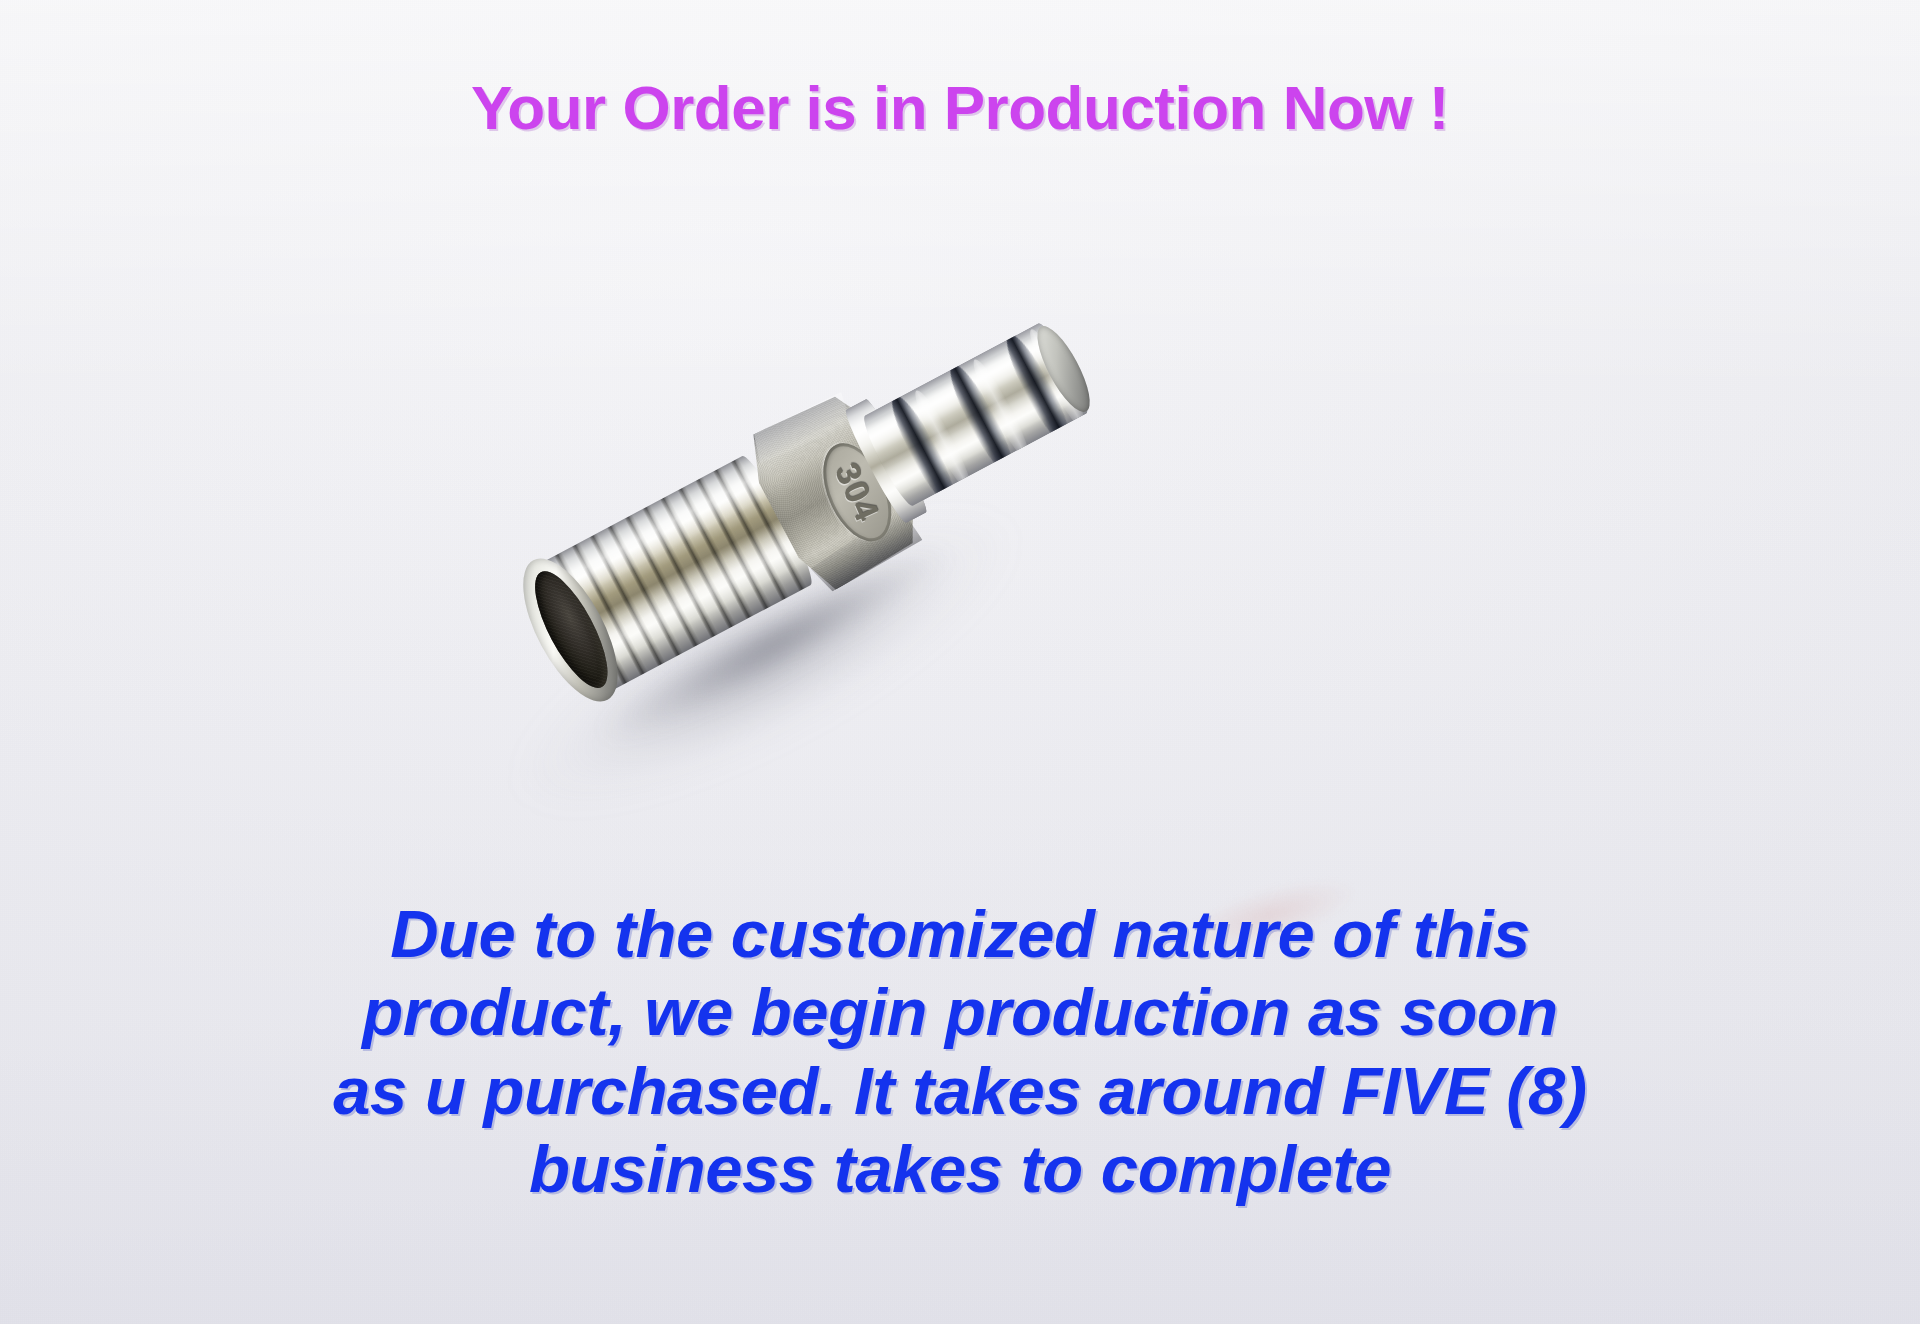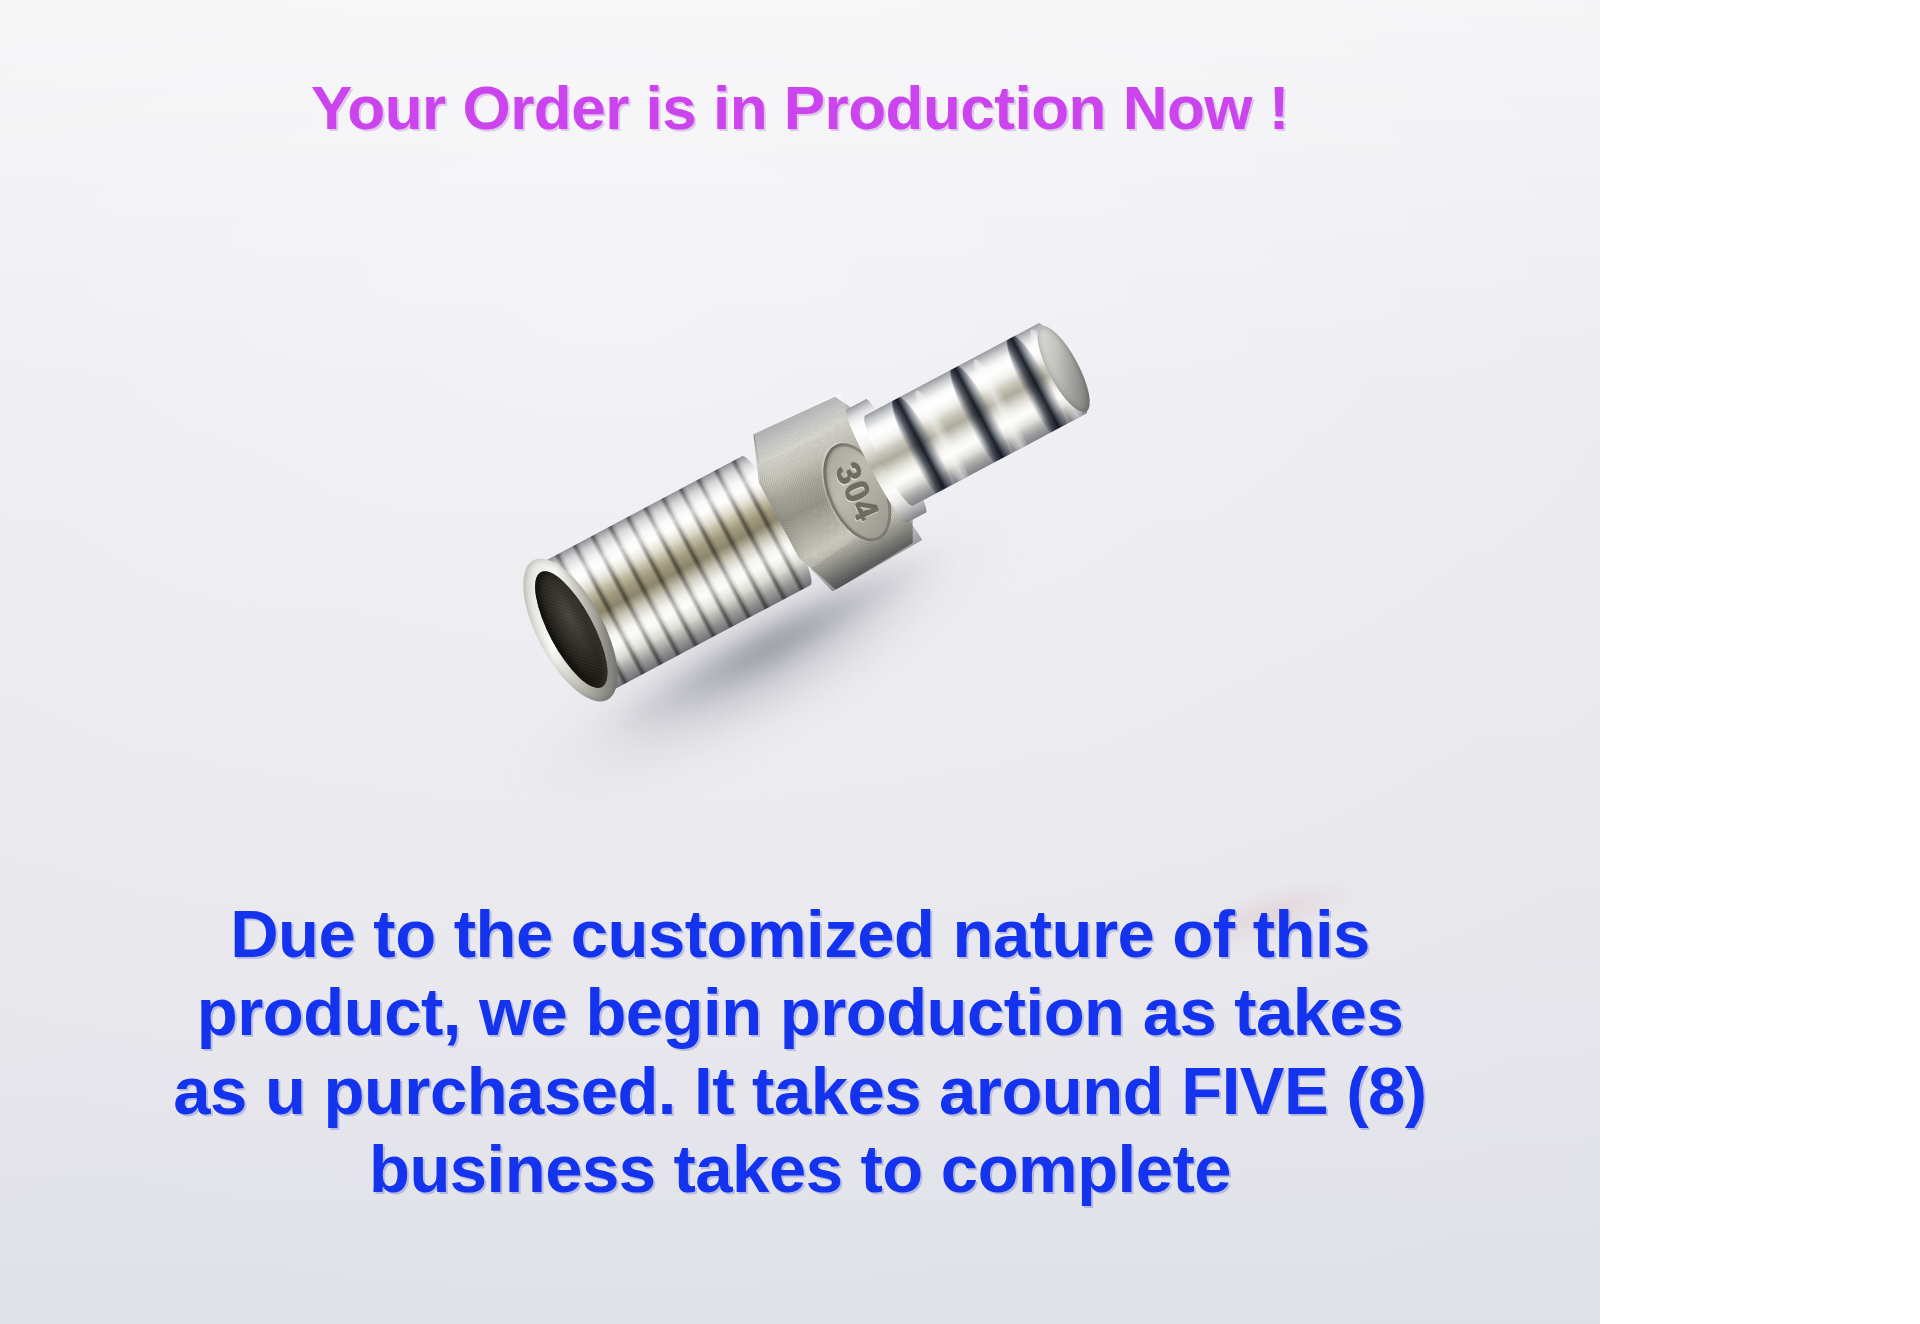--- a/index.html
+++ b/index.html
@@ -5,21 +5,21 @@
 <style>
   html, body {
     margin: 0;
     padding: 0;
     background: #ffffff;
   }
 
   
   .stage {
     position: relative;
-    width: 1600px;
+    width: 1920px;
     height: 1324px;
     overflow: hidden;
     font-family: "Liberation Sans", "DejaVu Sans", sans-serif;
     background: #ededf1;
   }
 
   
   .backdrop {
     position: absolute;
     inset: 0;
@@ -66,21 +66,21 @@
     top: 895px;
     width: 1560px;
     text-align: center;
     color: #1433ee;
     font-size: 67px;
     font-weight: bold;
     line-height: 1.17;
     letter-spacing: -0.5px;
     text-shadow: 2px 2px 0 rgba(25,40,180,0.22);
   }
-  .notice-line { display: block; white-space: nowrap; }
+  .notice-line { display: block; white-space: nowrap; font-style: italic; }
 
   
   .product {
     position: absolute;
     left: 455px;
     top: 285px;
     width: 700px;
     height: 470px;
   }
 
@@ -447,18 +447,18 @@
           <div class="groove g3"></div>
         </div>
         <div class="barb-cap"></div>
       </div>
 
     </div>
   </div>
 
   <div class="notice">
     <span class="notice-line">Due to the customized nature of this</span>
-    <span class="notice-line">product, we begin production as takes</span>
+    <span class="notice-line">product, we begin production as soon</span>
     <span class="notice-line">as u purchased. It takes around FIVE (8)</span>
     <span class="notice-line">business takes to complete</span>
   </div>
 
 </div>
 
 </body></html>

